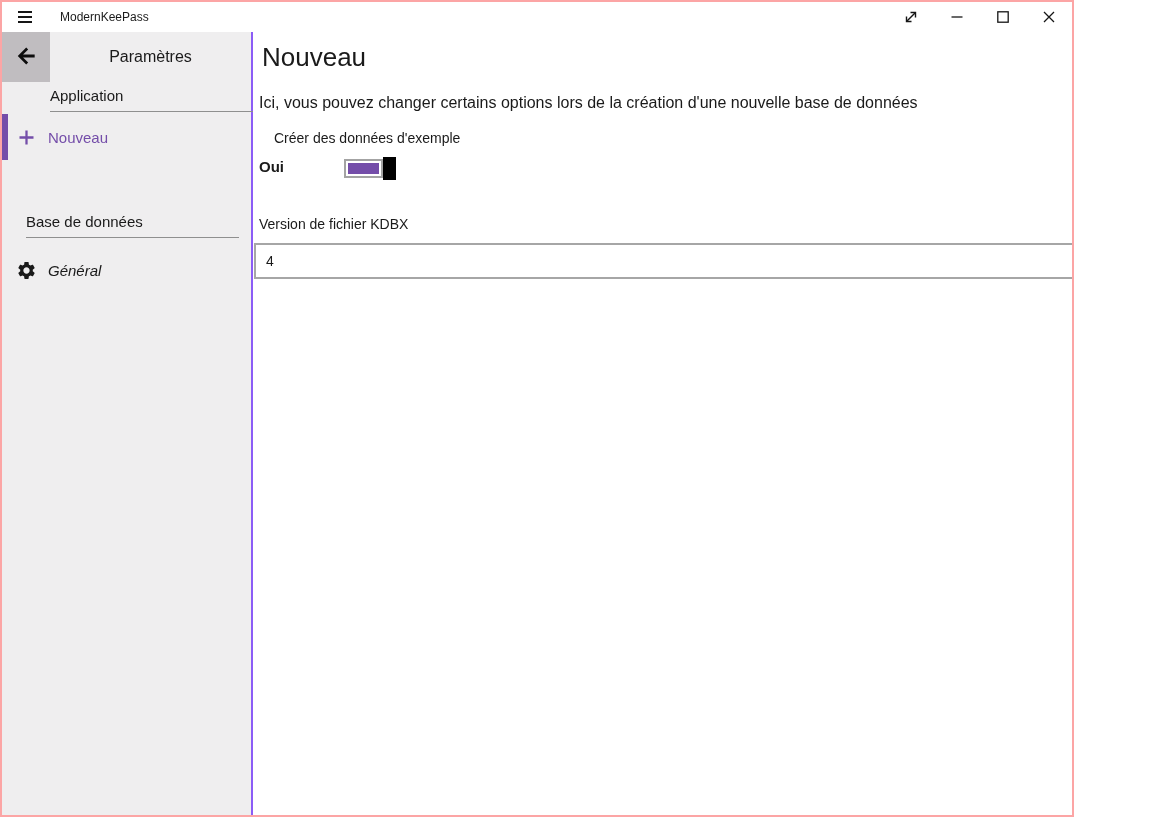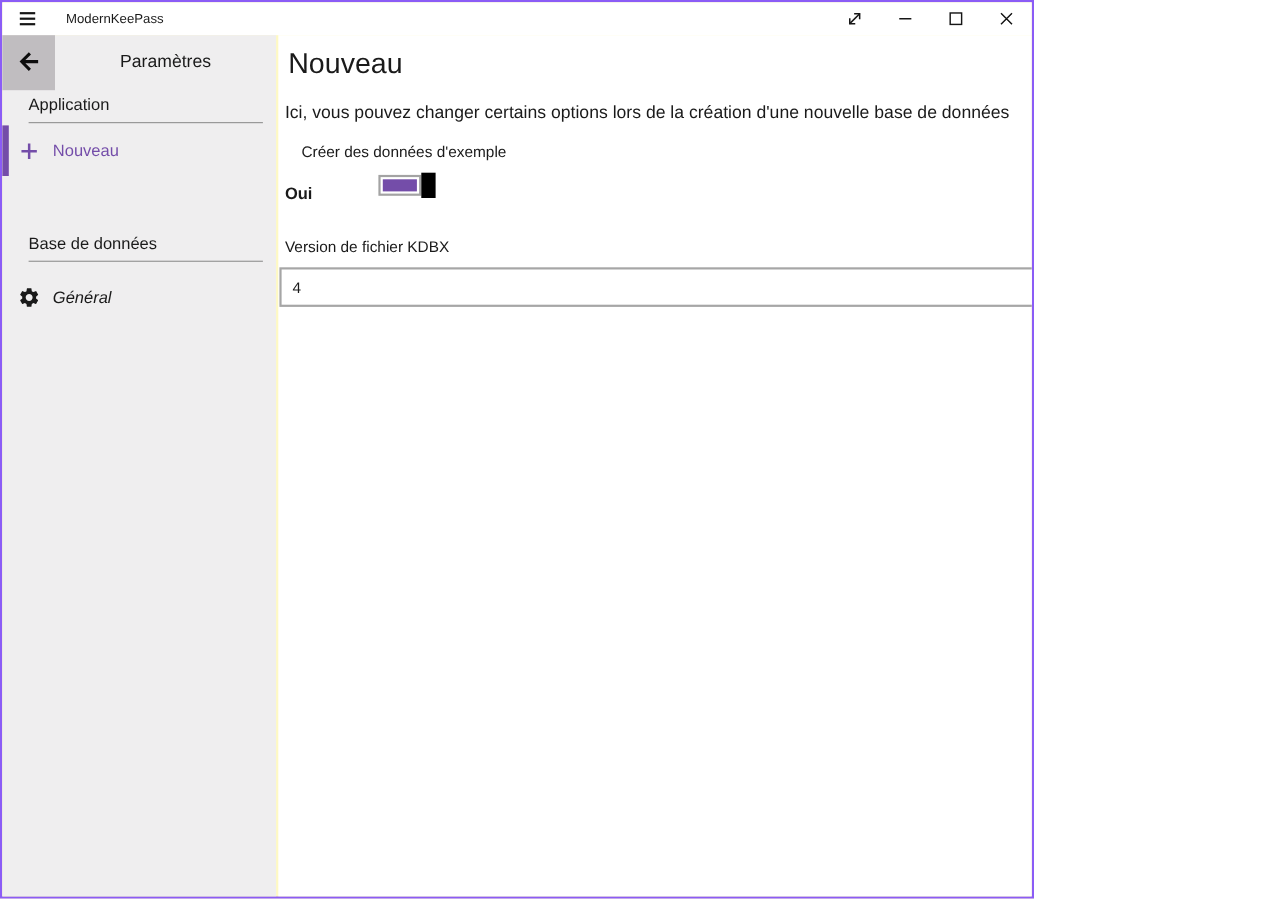--- a/index.html
+++ b/index.html
@@ -1,56 +1,56 @@
 <!DOCTYPE html>
 <html><head>
 <meta charset="utf-8">
 <style>
   html,body{margin:0;padding:0;background:#fff;}
   .window{
-    position:relative;width:940px;height:817px;box-sizing:border-box;
-    border:2px solid #8b5cf6;background:#fef9c3;overflow:hidden;
+    position:relative;width:1074px;height:817px;box-sizing:border-box;
+    border:2px solid #fca5a5;background:#8b5cf6;overflow:hidden;
     font-family:"Liberation Sans",sans-serif;color:#1a1a1a;
   }
   
   .titlebar{position:absolute;top:0;left:0;right:0;height:30px;background:#fff;display:flex;align-items:center;}
   .hamburger-btn{width:30px;height:30px;margin-left:8px;border:none;background:none;padding:0;
     display:flex;flex-direction:column;justify-content:center;align-items:center;gap:3px;cursor:pointer;}
   .hamburger-btn i{display:block;width:14px;height:2px;background:#161616;}
   .app-title{margin-left:20px;font-size:12px;}
   .window-controls{margin-left:auto;display:flex;height:100%;}
   .wc-btn{width:46px;height:100%;border:none;background:none;padding:0;display:flex;align-items:center;justify-content:center;cursor:pointer;color:#161616;}
   .wc-btn svg{display:block;}
   
   .body{position:absolute;top:30px;left:0;right:0;bottom:0;}
   .sidebar{position:absolute;left:0;top:0;width:249px;height:100%;background:#efeeef;}
   .back-button{position:absolute;left:0;top:0;width:48px;height:50px;border:none;padding:0;
     background:#c0bdc0;display:flex;align-items:center;justify-content:center;cursor:pointer;color:#0d0d0d;}
   .sidebar-header{position:absolute;left:48px;top:0;width:201px;height:50px;
     display:flex;align-items:center;justify-content:center;font-size:16px;font-weight:400;}
   .nav-section-label{position:absolute;left:24px;width:213px;font-size:15px;
     padding-bottom:7px;border-bottom:1px solid #8f8f8f;}
-  .nsl-1{top:55px;}
+  .nsl-1{top:55px;margin-left:24px;}
   .nsl-2{top:181px;}
   .nav-item{position:absolute;left:0;width:249px;height:48px;box-sizing:border-box;
     display:flex;align-items:center;padding-left:13px;cursor:pointer;background:none;border:none;color:#1a1a1a;font-family:inherit;}
   .nav-item .icon{width:22px;height:22px;display:flex;align-items:center;justify-content:center;}
   .nav-item .label{margin-left:11px;font-size:15px;}
   .nav-item.selected{color:#744da9;}
   .nav-item.selected::before{content:"";position:absolute;left:0;top:1px;bottom:1px;width:6px;background:#744da9;}
   .ni-1{top:81px;}
   .ni-2{top:129px;}
   .ni-3{top:214px;font-style:italic;}
   .ni-4{top:254px;}
   
   .main{position:absolute;left:251px;top:0;right:0;bottom:0;background:#fff;}
   .main-title{position:absolute;left:9px;top:10px;font-size:26px;font-weight:400;margin:0;}
   .main-desc{position:absolute;left:6px;top:62px;font-size:16px;}
   .toggle-label{position:absolute;left:21px;top:98px;font-size:14px;}
-  .toggle-state{position:absolute;left:6px;top:126px;font-size:15px;font-weight:700;margin-top:10px;}
+  .toggle-state{position:absolute;left:6px;top:126px;font-size:15px;font-weight:700;}
   .toggle{position:absolute;left:91px;top:125px;width:52px;height:23px;cursor:pointer;}
   .toggle-track{position:absolute;left:0;top:2px;width:39px;height:19px;box-sizing:border-box;
     border:2px solid #a3a3a3;background:#fff;padding:2px;}
   .toggle-fill{width:100%;height:100%;background:#744da9;}
   .toggle-thumb{position:absolute;left:39px;top:0;width:13px;height:23px;background:#000;}
   .select-label{position:absolute;left:6px;top:184px;font-size:14px;}
   .combobox{position:absolute;left:1px;top:211px;width:868px;height:36px;box-sizing:border-box;
     border:2px solid #a6a6a6;background:#fff;display:flex;align-items:center;padding:0 10px;cursor:pointer;}
   .combobox .value{font-size:14px;}
   .combobox .chevron{margin-left:auto;margin-right:6px;display:flex;align-items:center;color:#161616;}

